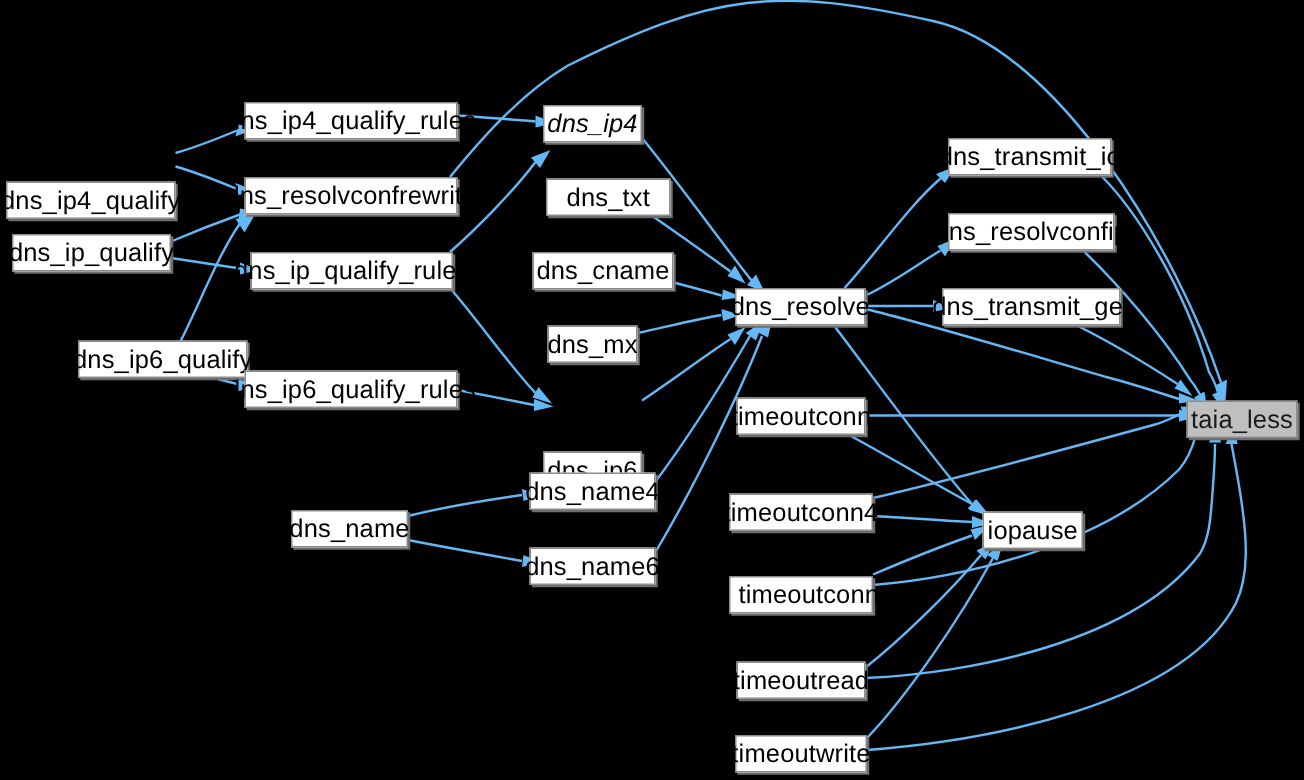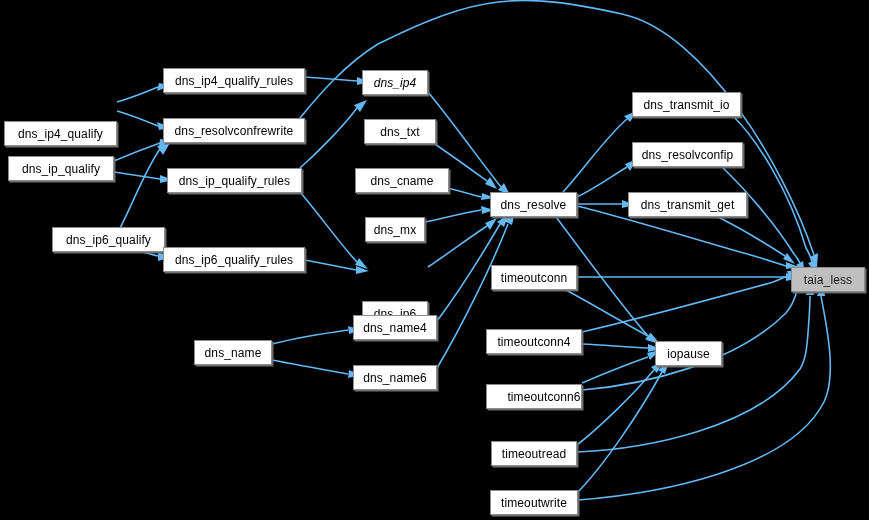--- a/index.html
+++ b/index.html
@@ -34,21 +34,21 @@
   .node {
     position: absolute;
     box-sizing: border-box;
     background: #FFFFFF;
     border: 1px solid #8C8C8C;
     box-shadow: 1.5px 1.5px 0 0 #6e6e6e;
     display: flex;
     align-items: center;
     justify-content: center;
     color: #000000;
-    font-size: 12px;
+    font-size: 17px;
     font-family: "Liberation Sans", sans-serif;
     letter-spacing: 0.1px;
     white-space: nowrap;
     z-index: 5;
   }
   .node.current {
     background: #BFBFBF;
     border-color: #8C8C8C;
     color: #1a1a1a;
   }
@@ -138,21 +138,21 @@
   <div id="node-layer">
       <div class="node" style="left: 4px; top: 93px; width: 113px; height: 25px; background: rgb(255, 255, 255); border-color: rgb(140, 140, 140); margin-top: 28px;">dns_ip4_qualify</div>
       <div class="node" style="left: 8px; top: 156px; width: 106px; height: 25px; background: rgb(255, 255, 255); border-color: rgb(140, 140, 140);">dns_ip_qualify</div>
       <div class="node" style="left: 4px; top: 227px; width: 113px; height: 25px; background: rgb(255, 255, 255); border-color: rgb(140, 140, 140); margin-left: 48px;">dns_ip6_qualify</div>
       <div class="node" style="left: 163px; top: 68px; width: 142px; height: 25px; background: rgb(255, 255, 255); border-color: rgb(140, 140, 140);">dns_ip4_qualify_rules</div>
       <div class="node" style="left: 163px; top: 118px; width: 142px; height: 25px; background: rgb(255, 255, 255); border-color: rgb(140, 140, 140);">dns_resolvconfrewrite</div>
       <div class="node" style="left: 167px; top: 168px; width: 135px; height: 25px; background: rgb(255, 255, 255); border-color: rgb(140, 140, 140);">dns_ip_qualify_rules</div>
       <div class="node" style="left: 163px; top: 247px; width: 142px; height: 25px; background: rgb(255, 255, 255); border-color: rgb(140, 140, 140);">dns_ip6_qualify_rules</div>
       <div class="node" style="left: 194px; top: 340px; width: 78px; height: 25px; background: rgb(255, 255, 255); border-color: rgb(140, 140, 140);">dns_name</div>
       <div class="node" style="left: 362px; top: 70px; width: 66px; height: 25px; background: rgb(255, 255, 255); border-color: rgb(140, 140, 140); font-style: italic;">dns_ip4</div>
-      <div class="node" style="left: 364px; top: 119px; width: 72px; height: 25px; background: rgb(255, 255, 255); border-color: rgb(140, 140, 140);">dns_txt</div>
+      <div class="node" style="left: 364px; top: 119px; width: 83px; height: 25px; background: rgb(255, 255, 255); border-color: rgb(140, 140, 140);">dns_txt</div>
       <div class="node" style="left: 355px; top: 168px; width: 94px; height: 25px; background: rgb(255, 255, 255); border-color: rgb(140, 140, 140);">dns_cname</div>
       <div class="node" style="left: 365px; top: 217px; width: 60px; height: 25px; background: rgb(255, 255, 255); border-color: rgb(140, 140, 140);">dns_mx</div>
       <div class="node" style="left: 362px; top: 265px; width: 66px; height: 25px; background: rgb(255, 255, 255); border-color: rgb(140, 140, 140); margin-top: 36px;">dns_ip6</div>
       <div class="node" style="left: 353px; top: 315px; width: 84px; height: 25px; background: rgb(255, 255, 255); border-color: rgb(140, 140, 140);">dns_name4</div>
       <div class="node" style="left: 353px; top: 365px; width: 84px; height: 25px; background: rgb(255, 255, 255); border-color: rgb(140, 140, 140);">dns_name6</div>
       <div class="node" style="left: 490px; top: 192px; width: 87px; height: 25px; background: rgb(255, 255, 255); border-color: rgb(140, 140, 140);">dns_resolve</div>
       <div class="node" style="left: 491px; top: 265px; width: 86px; height: 25px; background: rgb(255, 255, 255); border-color: rgb(140, 140, 140);">timeoutconn</div>
       <div class="node" style="left: 486px; top: 329px; width: 96px; height: 25px; background: rgb(255, 255, 255); border-color: rgb(140, 140, 140);">timeoutconn4</div>
       <div class="node" style="left: 486px; top: 384px; width: 96px; height: 25px; background: rgb(255, 255, 255); border-color: rgb(140, 140, 140); padding-left: 20px;">timeoutconn6</div>
       <div class="node" style="left: 491px; top: 441px; width: 86px; height: 25px; background: rgb(255, 255, 255); border-color: rgb(140, 140, 140);">timeoutread</div>

